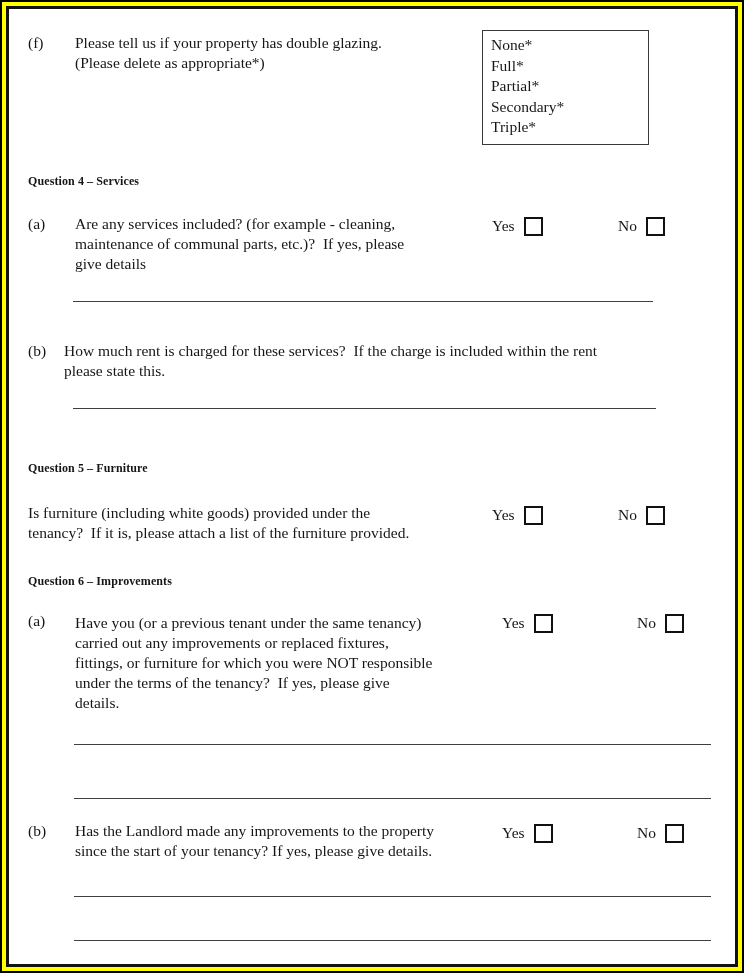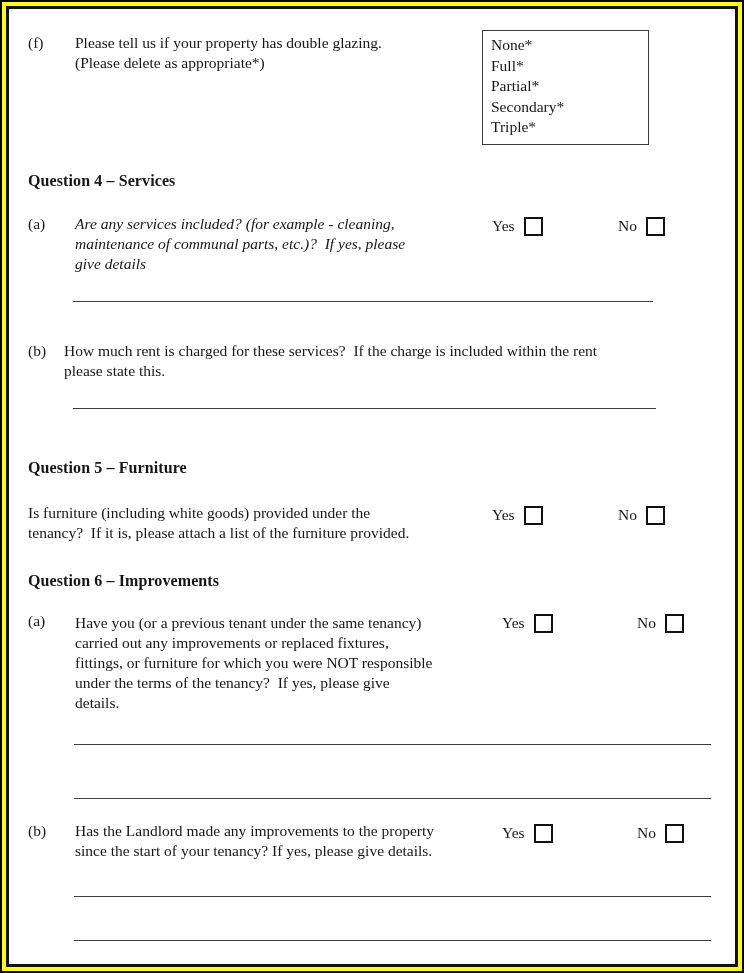--- a/index.html
+++ b/index.html
@@ -16,21 +16,21 @@
     width:100%;height:100%;
     border:3px solid #121212;
     background:#ffffff;
     font-family:"Liberation Serif","DejaVu Serif",serif;
     color:#161616;
     font-size:15.5px;
     line-height:20px;
   }
   .abs{position:absolute;}
   .pre{white-space:pre-wrap;}
-  .heading{font-weight:bold;font-size:16px;letter-spacing:0.1px;}
+  .heading{font-weight:bold;font-size:12px;letter-spacing:0.1px;}
   .qlabel{width:40px;}
   .options-box{
     box-sizing:border-box;
     border:1.6px solid #3a3a3a;
     width:167px;
     padding:4px 8px 6px 8px;
     line-height:20.5px;
   }
   .yn{height:22px;width:220px;}
   .pair{position:absolute;top:0;display:flex;align-items:center;}
@@ -63,21 +63,21 @@
       <div>None*</div>
       <div>Full*</div>
       <div>Partial*</div>
       <div>Secondary*</div>
       <div>Triple*</div>
     </div>
 
     <div class="abs heading" style="left:19px;top:162px;">Question 4 – Services</div>
 
     <div class="abs qlabel" style="left:19px;top:205px;">(a)</div>
-    <div class="abs pre" style="left:66px;top:205px;width:400px;font-style:italic;">Are any services included? (for example - cleaning,
+    <div class="abs pre" style="left:66px;top:205px;width:400px;">Are any services included? (for example - cleaning,
 maintenance of communal parts, etc.)?  If yes, please
 give details</div>
     <div class="abs yn yn-a" style="left:483px;top:207px;">
       <span class="pair pair-yes">
         <span>Yes</span>
         <span class="cbx"></span>
       </span>
       <span class="pair pair-no">
         <span>No</span>
         <span class="cbx"></span>

